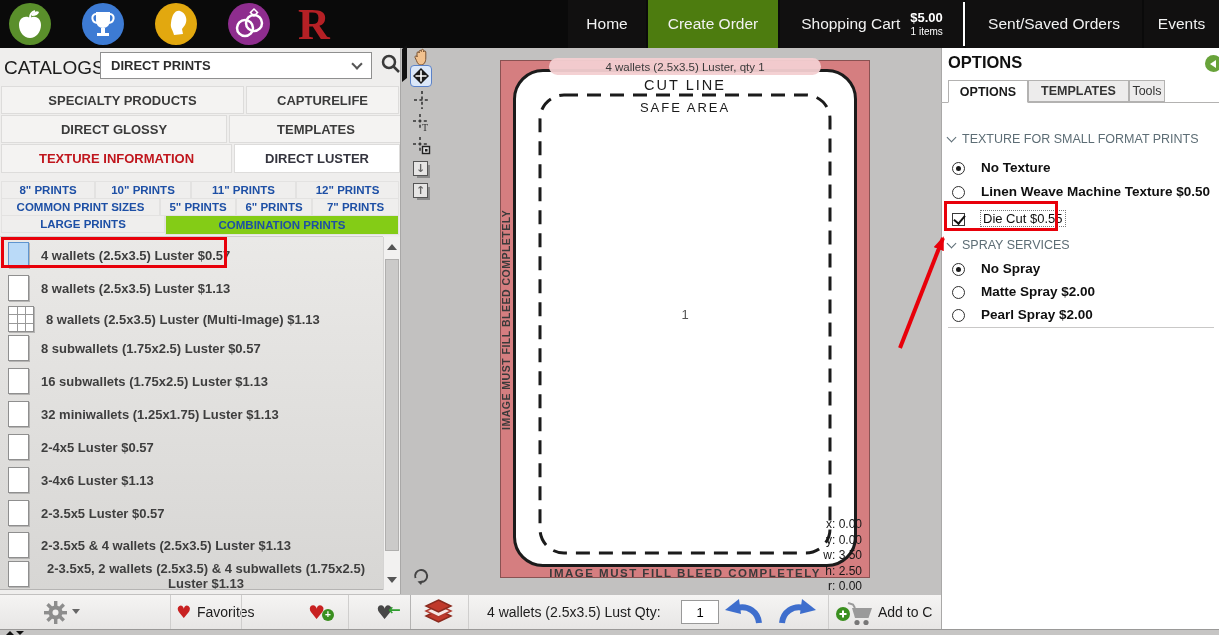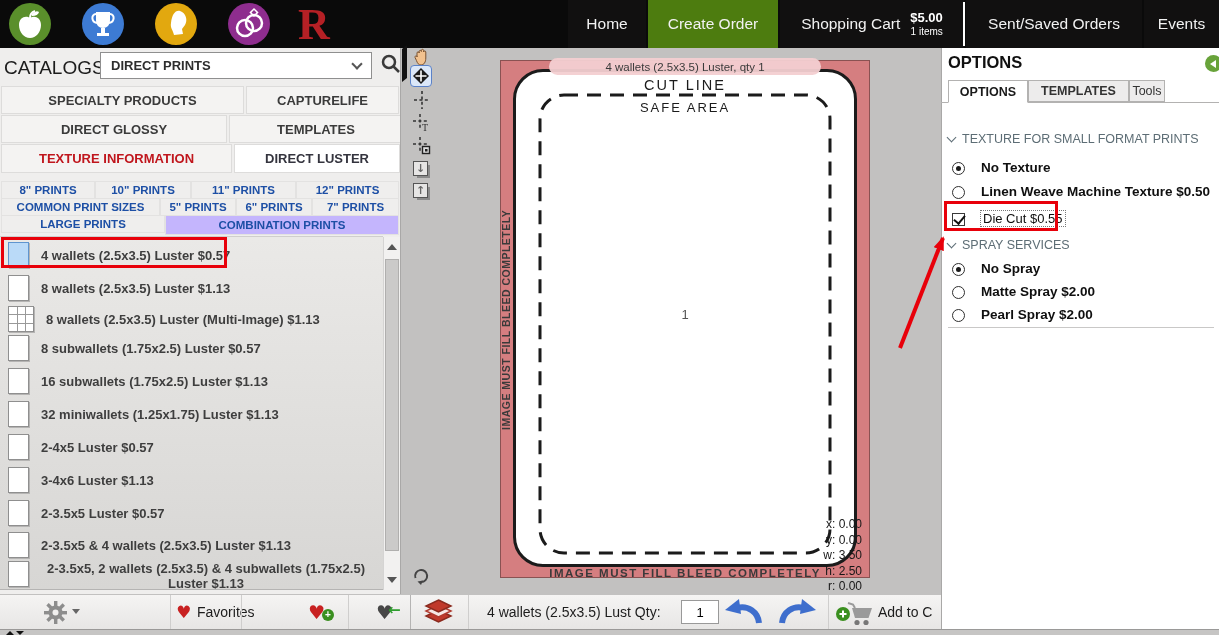--- a/index.html
+++ b/index.html
@@ -23,21 +23,21 @@
   .catalogs-title{position:absolute;left:4px;top:57px;font-size:19px;color:#1c1c1c}
   .dropdown{position:absolute;left:100px;top:52px;width:272px;height:27px;background:#fff;border:1px solid #8f8f8f;
             display:flex;align-items:center;padding:0 10px;font-size:13px;font-weight:bold;color:#2e2e2e}
   .chev-dn{width:8px;height:8px;border-left:2px solid #555;border-bottom:2px solid #555;transform:rotate(-45deg);margin-left:auto;margin-top:-4px}
   .cbtn{position:absolute;height:28px;background:#f4f3f2;border:1px solid #dddcdb;color:#3b3b3b;font-weight:bold;
         font-size:13px;display:flex;align-items:center;justify-content:center;cursor:pointer}
   .cbtn.red{color:#c0161d}
   .cbtn.activecat{background:#fff;color:#34343e}
   .stab{position:absolute;height:17.5px;background:#efeeed;border:1px solid #e3e2e1;color:#1d4fa5;font-weight:bold;
         font-size:11.5px;display:flex;align-items:center;justify-content:center;cursor:pointer}
-  .stab.activestab{background:#c4b5fd}
+  .stab.activestab{background:#84cc16}
   .plist{position:absolute;left:0;top:236px;width:383px;height:354px;overflow:hidden;
          background:linear-gradient(#eae9e7,#d7d6d4);border-top:1px solid #cfcecd;border-bottom:1px solid #b5b4b3}
   .prod{position:absolute;left:0;width:100%;height:30px;display:flex;align-items:center;cursor:pointer}
   .thumb{flex:none;width:21px;height:26px;background:#fff;border:1px solid #8f8f8f;margin-left:8px;box-shadow:1px 1px 0 #b5b4b3}
   .thumb.sel{background:#badaf8;border-color:#5f95cf}
   .thumb.grid{width:26px;background-image:repeating-linear-gradient(0deg,transparent 0 7.5px,#999 7.5px 8.5px),
               repeating-linear-gradient(90deg,transparent 0 7.5px,#999 7.5px 8.5px)}
   .plabel{margin-left:12px;font-size:13px;font-weight:bold;color:#3e3e3e;white-space:nowrap}
   .annot-box{position:absolute;border:3px solid #e8000a;z-index:30;pointer-events:none}
   .sb{position:absolute;left:383px;top:237px;width:17px;height:353px;background:#f2f1f0;border-left:1px solid #d5d4d3}

